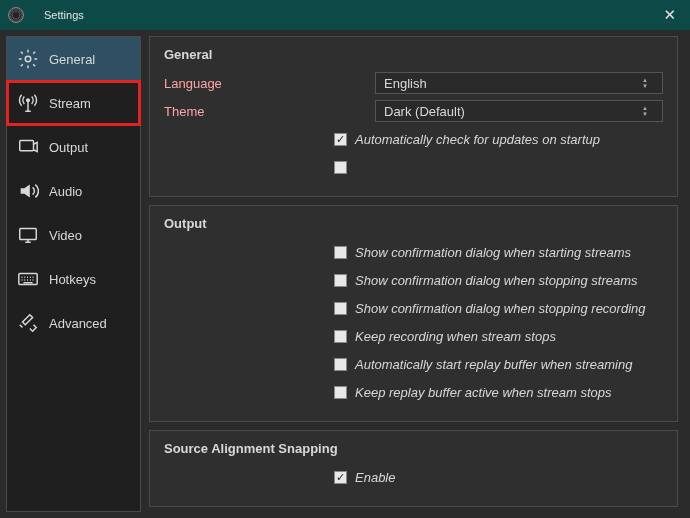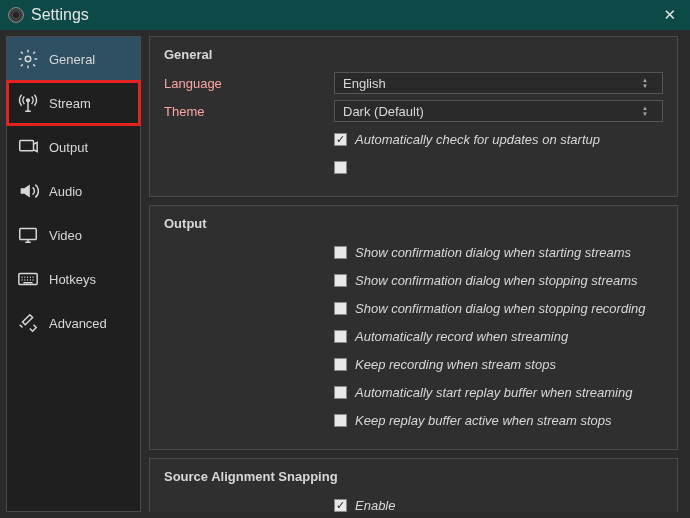--- a/index.html
+++ b/index.html
@@ -14,21 +14,21 @@
   }
   .titlebar {
     height: 30px;
     background: #0d4a47;
     display: flex;
     align-items: center;
     padding: 0 8px;
     color: #e4e4e4;
   }
   .titlebar .spacer { flex: 1; }
-  .titlebar .title { margin-left: 7px; font-size: 16px; }
+  .titlebar .title { margin-left: 20px; font-size: 11px; }
   .titlebar .close {
     cursor: pointer;
     font-size: 15px;
     padding: 0 6px;
     color: #e4e4e4;
   }
   .obs-logo {
     width: 16px; height: 16px;
     border-radius: 50%;
     background: radial-gradient(circle at 50% 50%, #222 30%, #555 32%, #222 55%, #555 57%, #222 80%);
@@ -110,20 +110,21 @@
     flex: 1;
     height: 22px;
     background: #2a2a2a;
     border: 1px solid #555;
     color: #d8d8d8;
     padding: 0 8px;
     display: flex;
     align-items: center;
     justify-content: space-between;
     cursor: pointer;
+    margin-left: 41px;
   }
   .dropdown .spinner {
     width: 12px;
     display: flex;
     flex-direction: column;
     font-size: 6px;
     line-height: 6px;
     color: #aaa;
   }
   .checkbox {
@@ -279,27 +280,20 @@
             <div class="label"></div>
             <div class="control">
               <span class="checkbox"></span>
               <span class="checklabel">Show confirmation dialog when stopping recording</span>
             </div>
           </div>
           <div class="row">
             <div class="label"></div>
             <div class="control">
               <span class="checkbox"></span>
-              <span class="checklabel">Automatically record when streaming</span>
-            </div>
-          </div>
-          <div class="row">
-            <div class="label"></div>
-            <div class="control">
-              <span class="checkbox"></span>
               <span class="checklabel">Keep recording when stream stops</span>
             </div>
           </div>
           <div class="row">
             <div class="label"></div>
             <div class="control">
               <span class="checkbox"></span>
               <span class="checklabel">Automatically start replay buffer when streaming</span>
             </div>
           </div>

